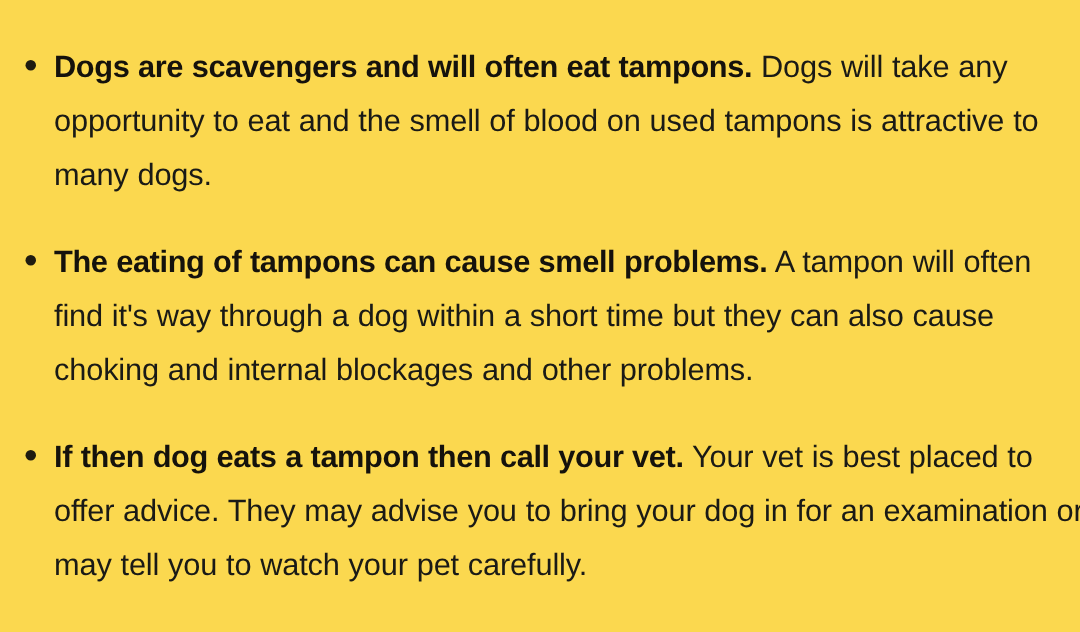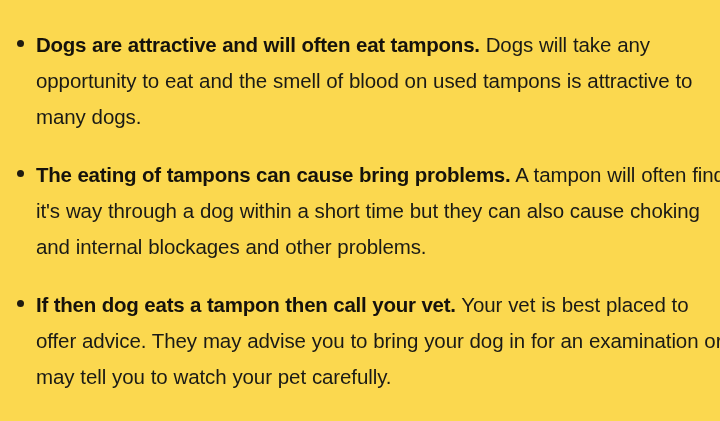--- a/index.html
+++ b/index.html
@@ -71,26 +71,26 @@
   }
 </style>
 </head>
 <body>
 
 <div class="card">
   <ul class="bullet-list">
 
     <li class="bullet-item">
       <span class="bullet-marker"></span>
-      <span class="bullet-text"><span class="lead">Dogs are attractive and will often eat tampons.</span><span class="rest"> Dogs will take any opportunity to eat and the smell of blood on used tampons is attractive to many dogs.</span></span>
+      <span class="bullet-text"><span class="lead">Dogs are scavengers and will often eat tampons.</span><span class="rest"> Dogs will take any opportunity to eat and the smell of blood on used tampons is attractive to many dogs.</span></span>
     </li>
 
     <li class="bullet-item">
       <span class="bullet-marker"></span>
-      <span class="bullet-text"><span class="lead">The eating of tampons can cause bring problems.</span><span class="rest"> A tampon will often find it's way through a dog within a short time but they can also cause choking and internal blockages and other problems.</span></span>
+      <span class="bullet-text"><span class="lead">The eating of tampons can cause smell problems.</span><span class="rest"> A tampon will often find it's way through a dog within a short time but they can also cause choking and internal blockages and other problems.</span></span>
     </li>
 
     <li class="bullet-item">
       <span class="bullet-marker"></span>
       <span class="bullet-text"><span class="lead">If then dog eats a tampon then call your vet.</span><span class="rest"> Your vet is best placed to offer advice. They may advise you to bring your dog in for an examination or may tell you to watch your pet carefully.</span></span>
     </li>
 
   </ul>
 </div>
 

